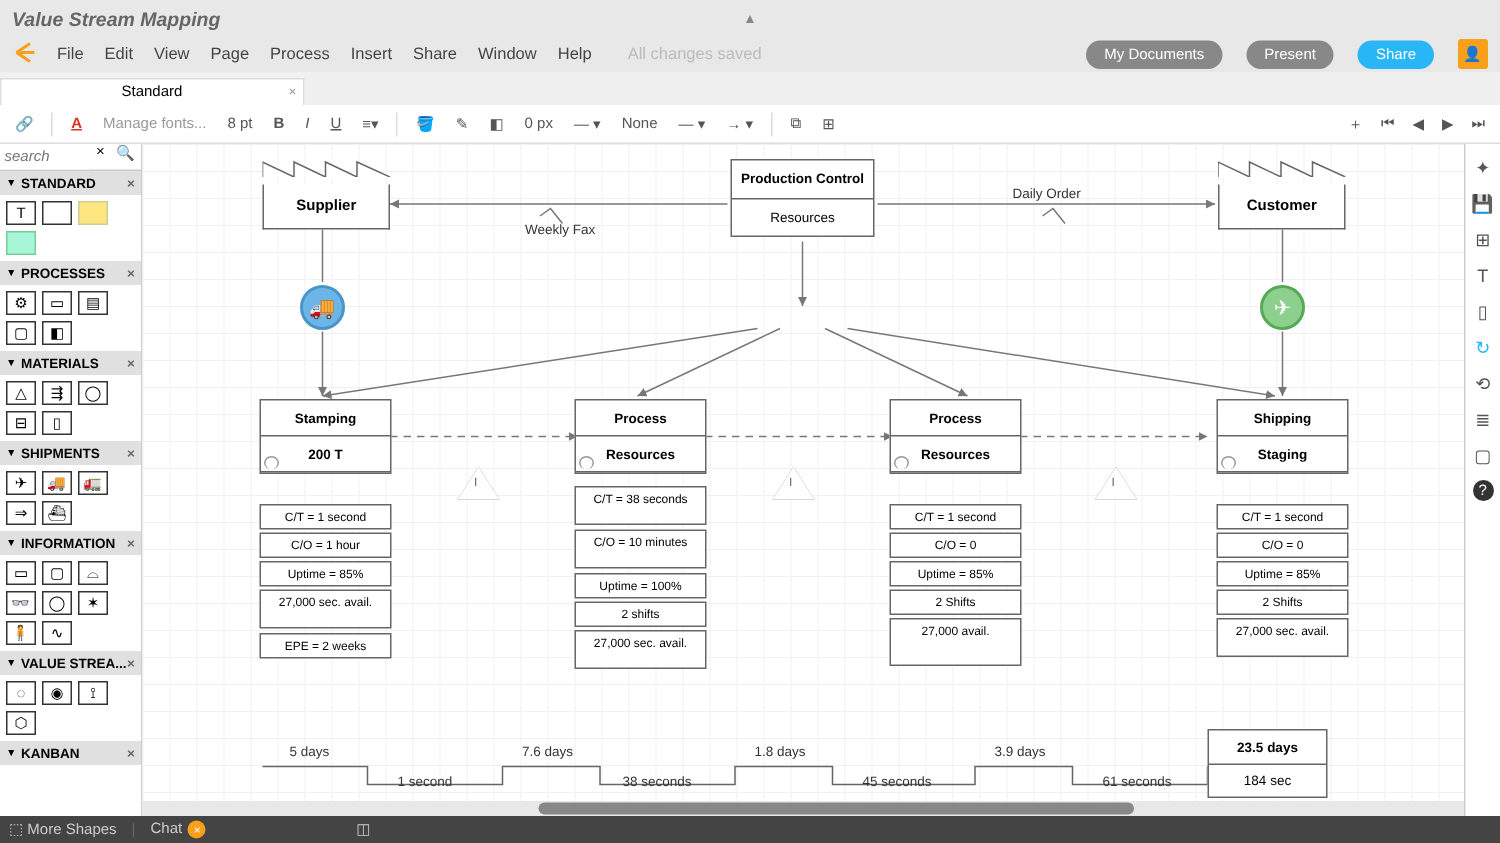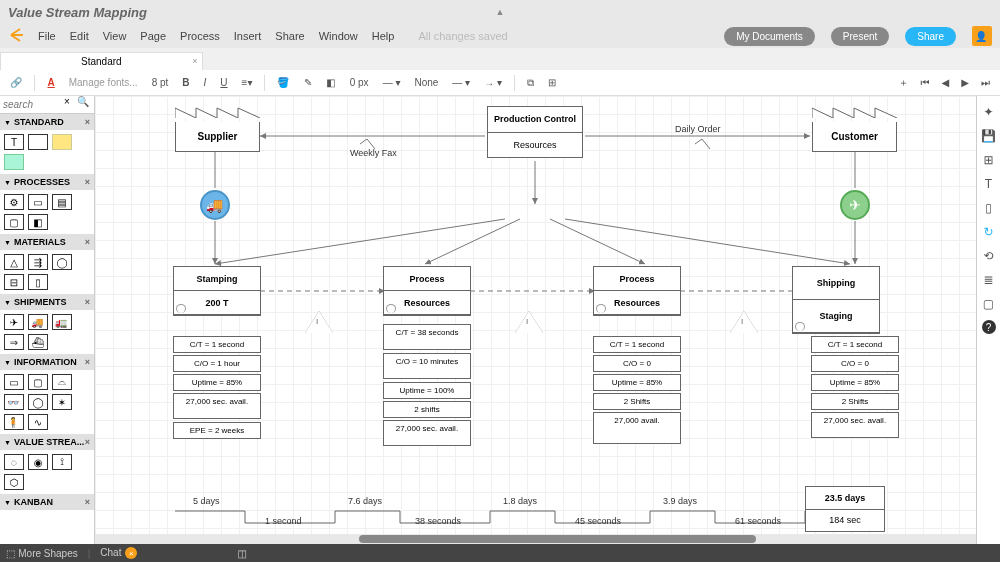--- a/index.html
+++ b/index.html
@@ -293,21 +293,21 @@
       <div class="node node-split" style="left:288px;top:170px;width:88px;height:50px">
         <div>Process</div>
         <div>Resources</div>
         <div class="corner-dot"></div>
       </div>
       <div class="node node-split" style="left:498px;top:170px;width:88px;height:50px">
         <div>Process</div>
         <div>Resources</div>
         <div class="corner-dot"></div>
       </div>
-      <div class="node node-split" style="left:697px;top:170px;width:88px;height:68px">
+      <div class="node node-split" style="left:716px;top:170px;width:88px;height:50px">
         <div>Shipping</div>
         <div>Staging</div>
         <div class="corner-dot"></div>
       </div>
 
       <div class="triangle" style="left:210px;top:215px"></div>
       <div class="triangle" style="left:420px;top:215px"></div>
       <div class="triangle" style="left:635px;top:215px"></div>
 
       <div class="data-cell" style="left:78px;top:240px">C/T = 1 second</div>

